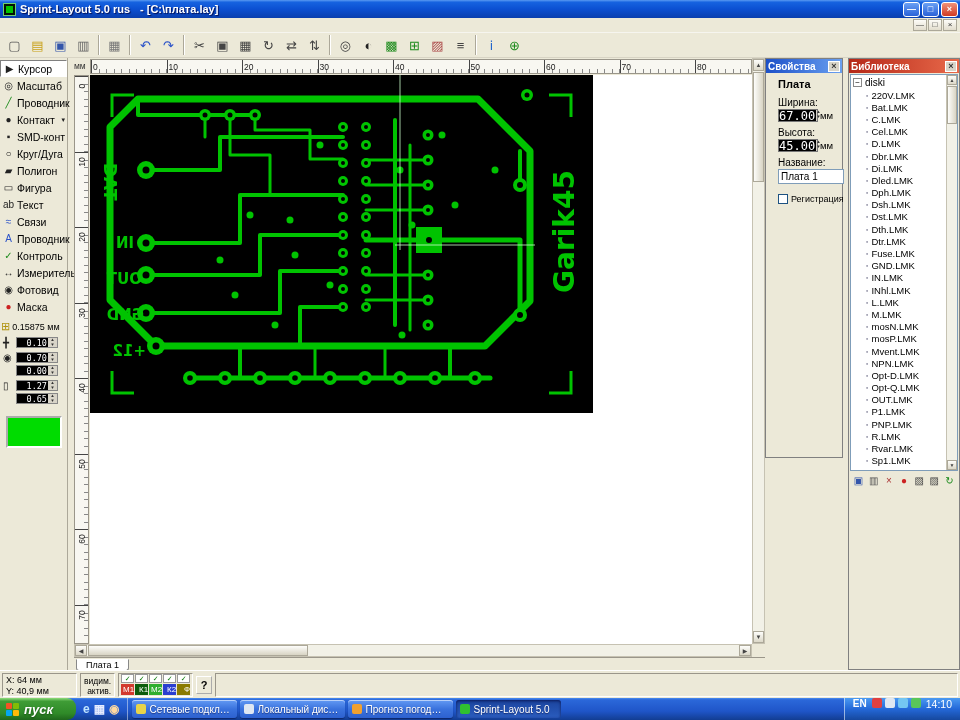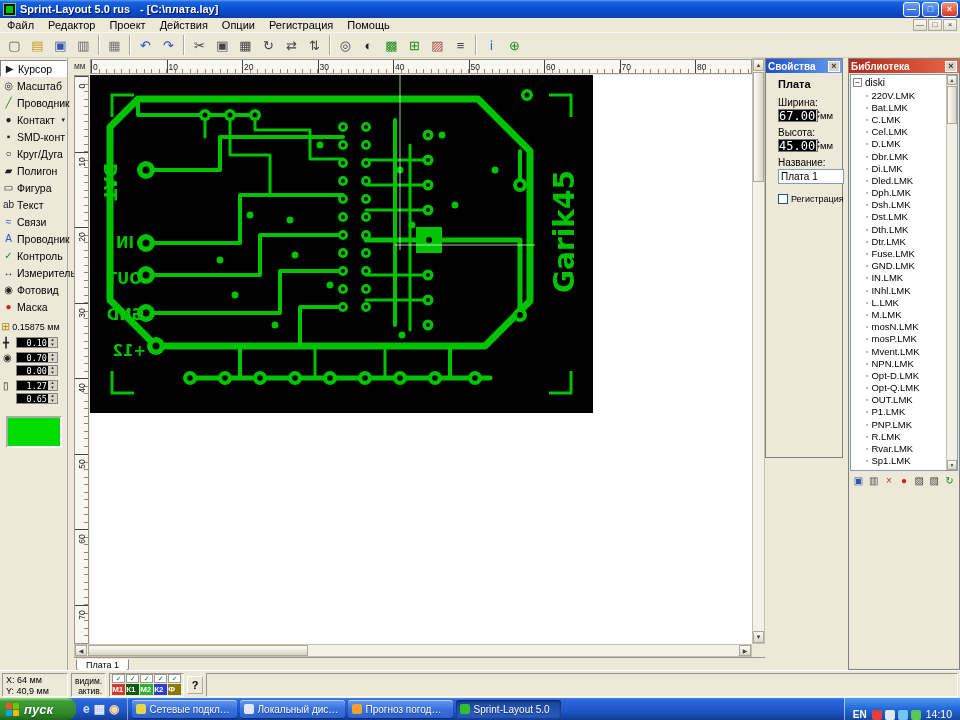--- a/index.html
+++ b/index.html
@@ -66,43 +66,43 @@
 .hthumb{flex:0 0 220px;margin:0 1px;background:linear-gradient(180deg,#fdfdfa,#d8d4c4);border:1px solid #aca899}
 .sb-fill{flex:1}
 
 
 #tabstrip{position:absolute;left:74px;top:657px;width:691px;height:13px;border-top:1px solid #9a968a;padding-left:2px}
 .tab{display:inline-block;background:#fff;border:1px solid #888;border-top:1px solid #fff;padding:0 9px;font-size:9px;height:12px;line-height:11px;border-radius:0 0 3px 3px}
 
 
 #statusbar{position:absolute;left:0;top:670px;width:960px;height:28px;background:#ece9d8;border-top:1px solid #fff;display:flex;align-items:center;gap:3px;padding:0 2px}
 .sunken{border:1px solid;border-color:#9a968a #fff #fff #9a968a;background:#ece9d8}
-#coords{width:66px;height:24px;font-size:9px;padding:1px 3px;line-height:11px;white-space:nowrap}
+#coords{width:75px;height:24px;font-size:9px;padding:1px 3px;line-height:11px;white-space:nowrap}
 #visact{height:24px;font-size:8.5px;text-align:right;line-height:10px;padding:2px 3px}
 #layerbox{height:24px;display:flex;flex-direction:column;justify-content:center;padding:1px 2px;gap:1px}
 .cb-row,.lb-row{display:flex;gap:1px}
 .layer-cb{width:13px;height:9px;font-size:7px;line-height:8px;text-align:center;border:1px solid #999;background:#fff;color:#0a7a0a}
-.layer-btn{width:13px;height:11px;color:#fff;font-size:8px;font-weight:bold;text-align:left;line-height:11px}
+.layer-btn{width:13px;height:11px;color:#fff;font-size:8px;font-weight:normal;text-align:right;line-height:11px}
 #help-btn{width:16px;height:18px;border:1px outset #fff;background:#ece9d8;text-align:center;font-weight:bold;line-height:16px}
 #status-spacer{flex:1;height:24px}
 
 
 #taskbar{position:absolute;left:0;top:698px;width:960px;height:22px;background:linear-gradient(180deg,#4a8df0 0%,#2b68da 8%,#1f55c8 60%,#123d92 100%);display:flex;align-items:stretch}
 #start-btn{width:76px;background:linear-gradient(180deg,#8fdd7d 0%,#3f9c36 15%,#2f8a28 70%,#1f661c 100%);border-radius:0 9px 9px 0;display:flex;align-items:center;gap:4px;padding-left:6px;color:#fff;font-weight:bold;font-style:italic;font-size:13px;text-shadow:0 1px 2px rgba(0,40,0,.6)}
 .winflag{width:14px;height:13px;display:grid;grid-template-columns:6px 6px;grid-template-rows:6px 6px;gap:1px}
 .winflag span{border-radius:1px}
 .wf1{background:#f35325}.wf2{background:#81bc06}.wf3{background:#05a6f0}.wf4{background:#ffba08}
 #quick-launch-icons{display:flex;align-items:center;gap:4px;padding:0 7px;border-right:1px solid rgba(255,255,255,.45)}
 .ql-ic{font-size:12px;font-weight:bold}
 #task-buttons{display:flex;align-items:center;gap:3px;padding:0 4px;flex:1;overflow:hidden}
 .task-btn{width:105px;height:18px;border-radius:3px;background:linear-gradient(180deg,#639af4 0%,#3a72dd 50%,#2d61cf 100%);box-shadow:inset 0 1px 0 rgba(255,255,255,.55),0 1px 1px rgba(0,0,40,.4);display:flex;align-items:center;gap:4px;padding:0 4px;color:#fff;font-size:10px;overflow:hidden;flex:0 0 auto}
 .task-btn.active{background:linear-gradient(180deg,#1b449e 0%,#2a5cbe 100%);box-shadow:inset 0 1px 3px rgba(0,0,50,.65)}
 .task-ic{width:10px;height:10px;border-radius:2px;flex:0 0 auto}
 .task-lb{white-space:nowrap;overflow:hidden;text-overflow:ellipsis;text-shadow:0 1px 1px rgba(0,0,50,.5)}
-#tray{display:flex;align-items:flex-end;gap:5px;padding:0 8px;background:linear-gradient(180deg,#4a9af2 0%,#2468d8 50%,#16489e 100%);border-left:1px solid rgba(255,255,255,.55);color:#fff}
+#tray{display:flex;align-items:flex-start;gap:5px;padding:0 8px;background:linear-gradient(180deg,#4a9af2 0%,#2468d8 50%,#16489e 100%);border-left:1px solid rgba(255,255,255,.55);color:#fff}
 #tray-lang{font-size:10px;font-weight:bold}
 .tray-ic{width:10px;height:10px;border-radius:2px}
 #tray-clock{font-size:10.5px}
 
 
 #props{position:absolute;left:765px;top:58px;width:78px;height:400px;background:#ece9d8;border:1px solid #808080}
 #props-title{height:14px;background:linear-gradient(90deg,#1c50c8,#6aa0f0);color:#fff;font-weight:bold;font-size:10px;display:flex;align-items:center;padding:0 2px}
 .panel-x{margin-left:auto;width:12px;height:11px;border:1px solid #fff;background:#d8d4c8;color:#333;font-size:9px;line-height:9px;text-align:center;font-weight:bold}
 #props-body{padding:3px 12px}
 .props-section{font-weight:bold;font-size:11px;margin:2px 0 7px}
@@ -141,29 +141,20 @@
   <span class="t-title">Sprint-Layout 5.0 rus</span>
   <span class="t-doc">- [C:\плата.lay]</span>
   <span class="winbtns">
     <span class="winbtn">—</span>
     <span class="winbtn">□</span>
     <span class="winbtn close">×</span>
   </span>
 </div>
 
 <div id="menubar">
-  <span id="menu-items">
-      <span class="menu-item">Файл</span>
-      <span class="menu-item">Редактор</span>
-      <span class="menu-item">Проект</span>
-      <span class="menu-item">Действия</span>
-      <span class="menu-item">Опции</span>
-      <span class="menu-item">Регистрация</span>
-      <span class="menu-item">Помощь</span>
-    </span>
   <span class="mdi">
     <span class="mdibtn">—</span>
     <span class="mdibtn">□</span>
     <span class="mdibtn">×</span>
   </span>
 </div>
 
 <div id="toolbar">
     <span class="tb-btn" style="color: rgb(85, 85, 85);">▢</span>
     <span class="tb-btn" style="color: rgb(200, 160, 24);">▤</span>

